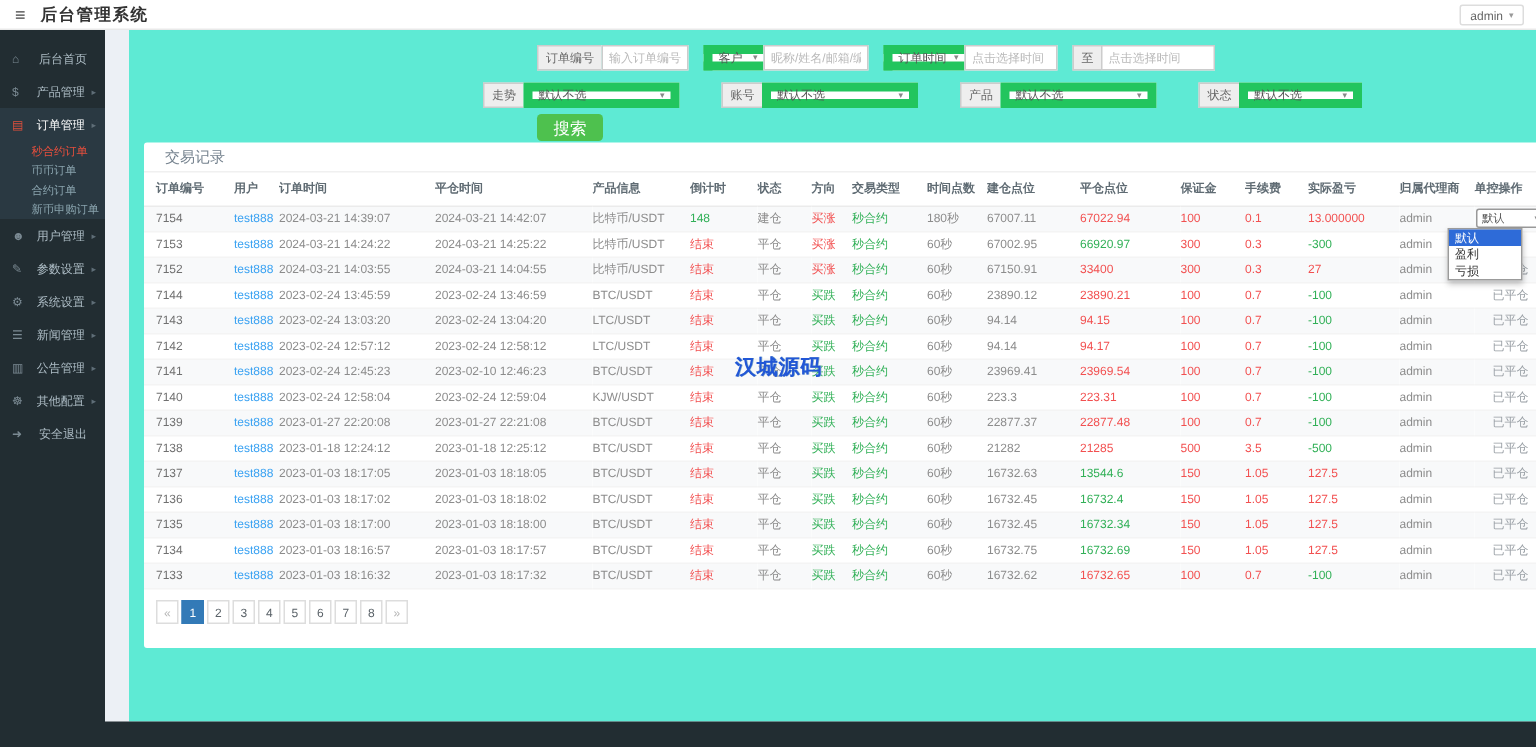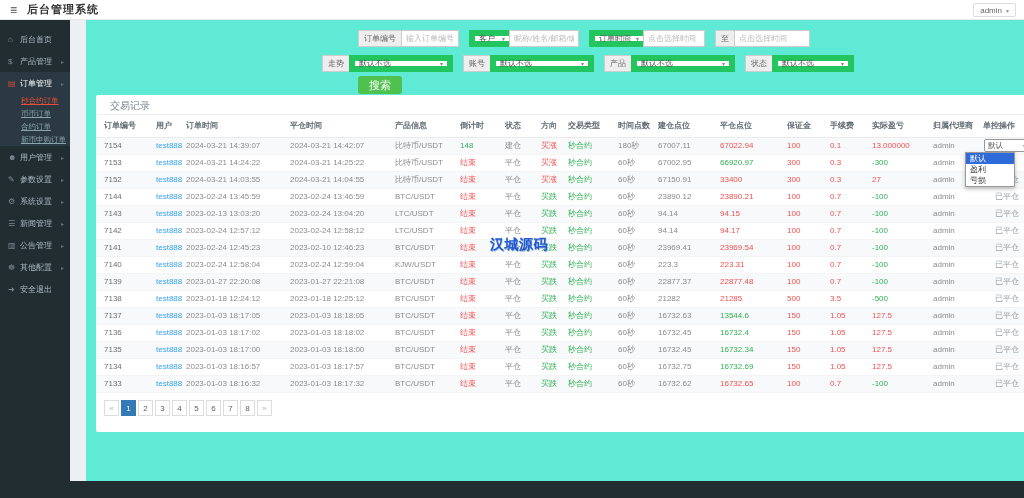--- a/index.html
+++ b/index.html
@@ -12,34 +12,34 @@
   .hamburger { margin-left:10px; font-size:12px; color:#444; cursor:pointer; line-height:1; }
   .app-title { margin-left:10px; font-size:11px; font-weight:bold; color:#333; letter-spacing:1px; }
   .topbar-user { position:absolute; right:8px; top:3px; height:14px; border:1px solid #ddd; border-radius:2px;
                  background:#fff; font-size:8px; color:#666; display:flex; align-items:center; gap:4px; padding:0 6px; }
   .topbar-user .caret { font-size:6px; color:#999; }
 
   
   .sidebar { position:absolute; top:20px; left:0; width:70px; height:478px; background:#222d32; z-index:15; padding-top:8px; }
   .s-item { height:22px; display:flex; align-items:center; padding:0 6px 0 8px; color:#aebdc6; font-size:8px; cursor:pointer; position:relative; }
   .s-item .ic { width:12px; font-size:8px; color:#7b8a93; flex:none; }
-  .s-item .lbl { flex:1; white-space:nowrap; overflow:hidden; }
+  .s-item .lbl { flex:1; white-space:nowrap; overflow:hidden;text-align:center; }
   .s-item .arr { font-size:6px; color:#5f6e77; flex:none; }
   .s-group { background:#2a3942; }
   .s-group > .s-item { color:#fff; }
   .s-group > .s-item .ic { color:#e0503c; }
-  .s-sub { height:13px; display:flex; align-items:center; padding-left:21px; font-size:7.5px; color:#8aa4ae; cursor:pointer; white-space:nowrap;text-decoration:underline; }
+  .s-sub { height:13px; display:flex; align-items:center; padding-left:21px; font-size:7.5px; color:#8aa4ae; cursor:pointer; white-space:nowrap; }
   .s-sub.active { color:#e84f3d; }
 
   
   .main { position:absolute; left:86px; top:20px; width:942px; height:461px; background:#5eead4; }
 
   
   .f-row1 { position:absolute; top:10px; left:272px; display:flex; gap:10px; }
-  .f-row2 { position:absolute; top:35px; left:236px; display:flex; gap:10px; }
+  .f-row2 { position:absolute; top:35px; left:236px; display:flex; gap:28px; }
   .fg { display:flex; }
   .addon { background:#eee; border:1px solid #ccc; border-right:none; height:17px; line-height:15px;
            font-size:8px; color:#666; padding:0 5px; white-space:nowrap; }
   .fin { border:1px solid #ccc; height:17px; font-size:8px; color:#555; padding:0 4px; background:#fff; outline:none; }
   .fin::placeholder { color:#b9b9b9; }
   .sel { background:#fff; border:6px solid #22c55e; height:17px; font-size:8px; color:#555;
          display:flex; align-items:center; justify-content:space-between; padding:0 4px; cursor:pointer; white-space:nowrap; }
   .sel .caret { font-size:6px; color:#888; margin-left:4px; }
   .sel-sm { border-right:none; }
   .w58{width:58px} .w70{width:70px} .w62{width:62px} .w76{width:76px}
@@ -329,21 +329,21 @@
             <td class="c-red">23890.21</td>
             <td class="c-red">100</td>
             <td class="c-red">0.7</td>
             <td class="c-green">-100</td>
             <td class="c-dim2">admin</td>
             <td><span class="c-dim3">已平仓</span></td>
           </tr>
           <tr>
             <td>7143</td>
             <td class="c-link">test888</td>
-            <td class="c-dim2">2023-02-13 13:03:20</td>
+            <td class="c-dim2">2023-02-24 13:03:20</td>
             <td class="c-dim2">2023-02-24 13:04:20</td>
             <td class="c-dim2">LTC/USDT</td>
             <td class="c-red">结束</td>
             <td class="c-dim2">平仓</td>
             <td class="c-green">买跌</td>
             <td class="c-green">秒合约</td>
             <td class="c-dim2">60秒</td>
             <td class="c-dim2">94.14</td>
             <td class="c-red">94.15</td>
             <td class="c-red">100</td>

